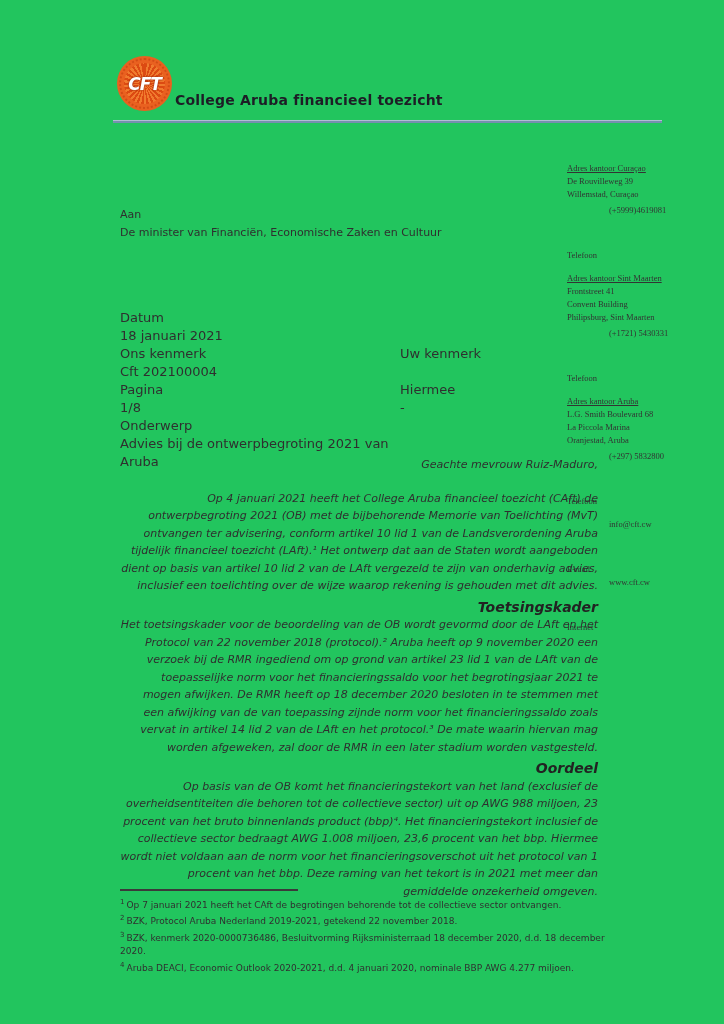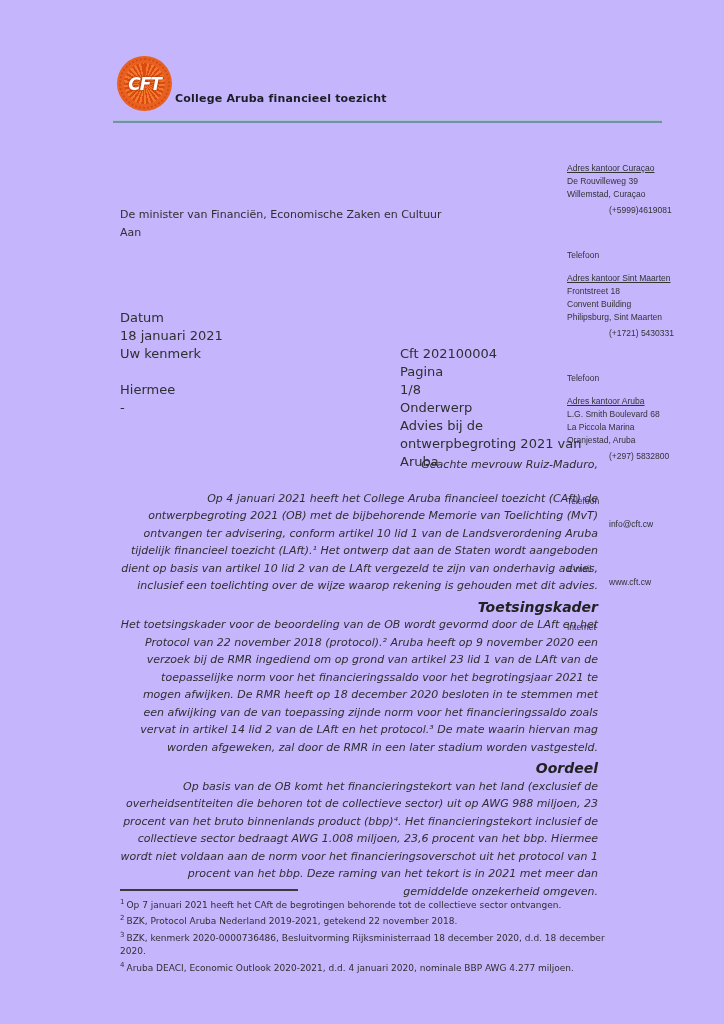--- a/index.html
+++ b/index.html
@@ -1,17 +1,17 @@
 <!DOCTYPE html>
 <html><head>
 <meta charset="utf-8">
 <style>
   html,body { margin:0; padding:0; background:#ffffff; }
   .page {
-    position:relative; width:724px; height:1024px; background:#c4b5fd;
+    position:relative; width:724px; height:1024px; background:#22c55e;
     font-family:"DejaVu Sans", sans-serif; color:#2f2f2f; overflow:hidden;
   }
 
   
   .logo {
     position:absolute; left:117px; top:56px; width:55px; height:55px;
     border-radius:50%; background:#e96120;
     display:flex; align-items:center; justify-content:center;
   }
   .logo-ring {
@@ -22,32 +22,32 @@
     position:absolute; inset:7px; border-radius:50%;
     background:repeating-conic-gradient(#dc4a12 0deg 7deg, #f07b2e 7deg 14deg);
   }
   .logo-text {
     position:relative; color:#ffffff; font-weight:bold; font-style:italic;
     font-size:17px; letter-spacing:-1px;
     text-shadow:0 0 2px #a83210, 0 0 2px #a83210, 0 0 1px #a83210;
   }
   .org-name {
     position:absolute; left:175px; top:92px;
-    font-size:11px; font-weight:bold; color:#1d1d26; letter-spacing:.2px;
+    font-size:14px; font-weight:bold; color:#1d1d26; letter-spacing:.2px;
     white-space:nowrap;
   }
   .header-rule {
     position:absolute; left:113px; top:120px; width:549px; height:2px;
     background:#7590ae; border-top:1px solid #aebfd2;
   }
 
   
   .contact {
     position:absolute; left:567px; top:162px; width:150px;
-    font-family:Liberation Sans, sans-serif;
+    font-family:Liberation Serif, serif;
     font-size:8.5px; line-height:13px; color:#333333;
   }
   .office { margin-bottom:10px; }
   .office-title { text-decoration:underline; }
   .phone-row { display:flex; margin-top:3px; }
   .contact-row { display:flex; }
   .c-label { width:42px; flex:0 0 42px;margin-top:45px; }
   .contact-footer { margin-top:8px; }
 
   
@@ -100,21 +100,21 @@
       <div class="office-title">Adres kantoor Curaçao</div>
       <div>De Rouvilleweg 39</div>
       <div>Willemstad, Curaçao</div>
       <div class="phone-row">
         <span class="c-label">Telefoon</span>
         <span>(+5999)4619081</span>
       </div>
     </div>
     <div class="office">
       <div class="office-title">Adres kantoor Sint Maarten</div>
-      <div>Frontstreet 18</div>
+      <div>Frontstreet 41</div>
       <div>Convent Building</div>
       <div>Philipsburg, Sint Maarten</div>
       <div class="phone-row">
         <span class="c-label">Telefoon</span>
         <span>(+1721) 5430331</span>
       </div>
     </div>
     <div class="office">
       <div class="office-title">Adres kantoor Aruba</div>
       <div>L.G. Smith Boulevard 68</div>
@@ -131,29 +131,30 @@
         <span>info@cft.cw</span>
       </div>
       <div class="contact-row">
         <span class="c-label">Internet</span>
         <span>www.cft.cw</span>
       </div>
     </div>
   </aside>
 
   <div class="recipient">
+    <div>Aan</div>
     <div>De minister van Financiën, Economische Zaken en Cultuur</div>
-    <div>Aan</div>
   </div>
 
   <div class="meta">
     <div>Datum</div>
       <div></div>
     <div>18 januari 2021</div>
       <div></div>
+    <div>Ons kenmerk</div>
     <div>Uw kenmerk</div>
     <div>Cft 202100004</div>
       <div></div>
     <div>Pagina</div>
     <div>Hiermee</div>
     <div>1/8</div>
     <div>-</div>
     <div>Onderwerp</div>
       <div></div>
     <div>Advies bij de ontwerpbegroting 2021 van Aruba</div>

